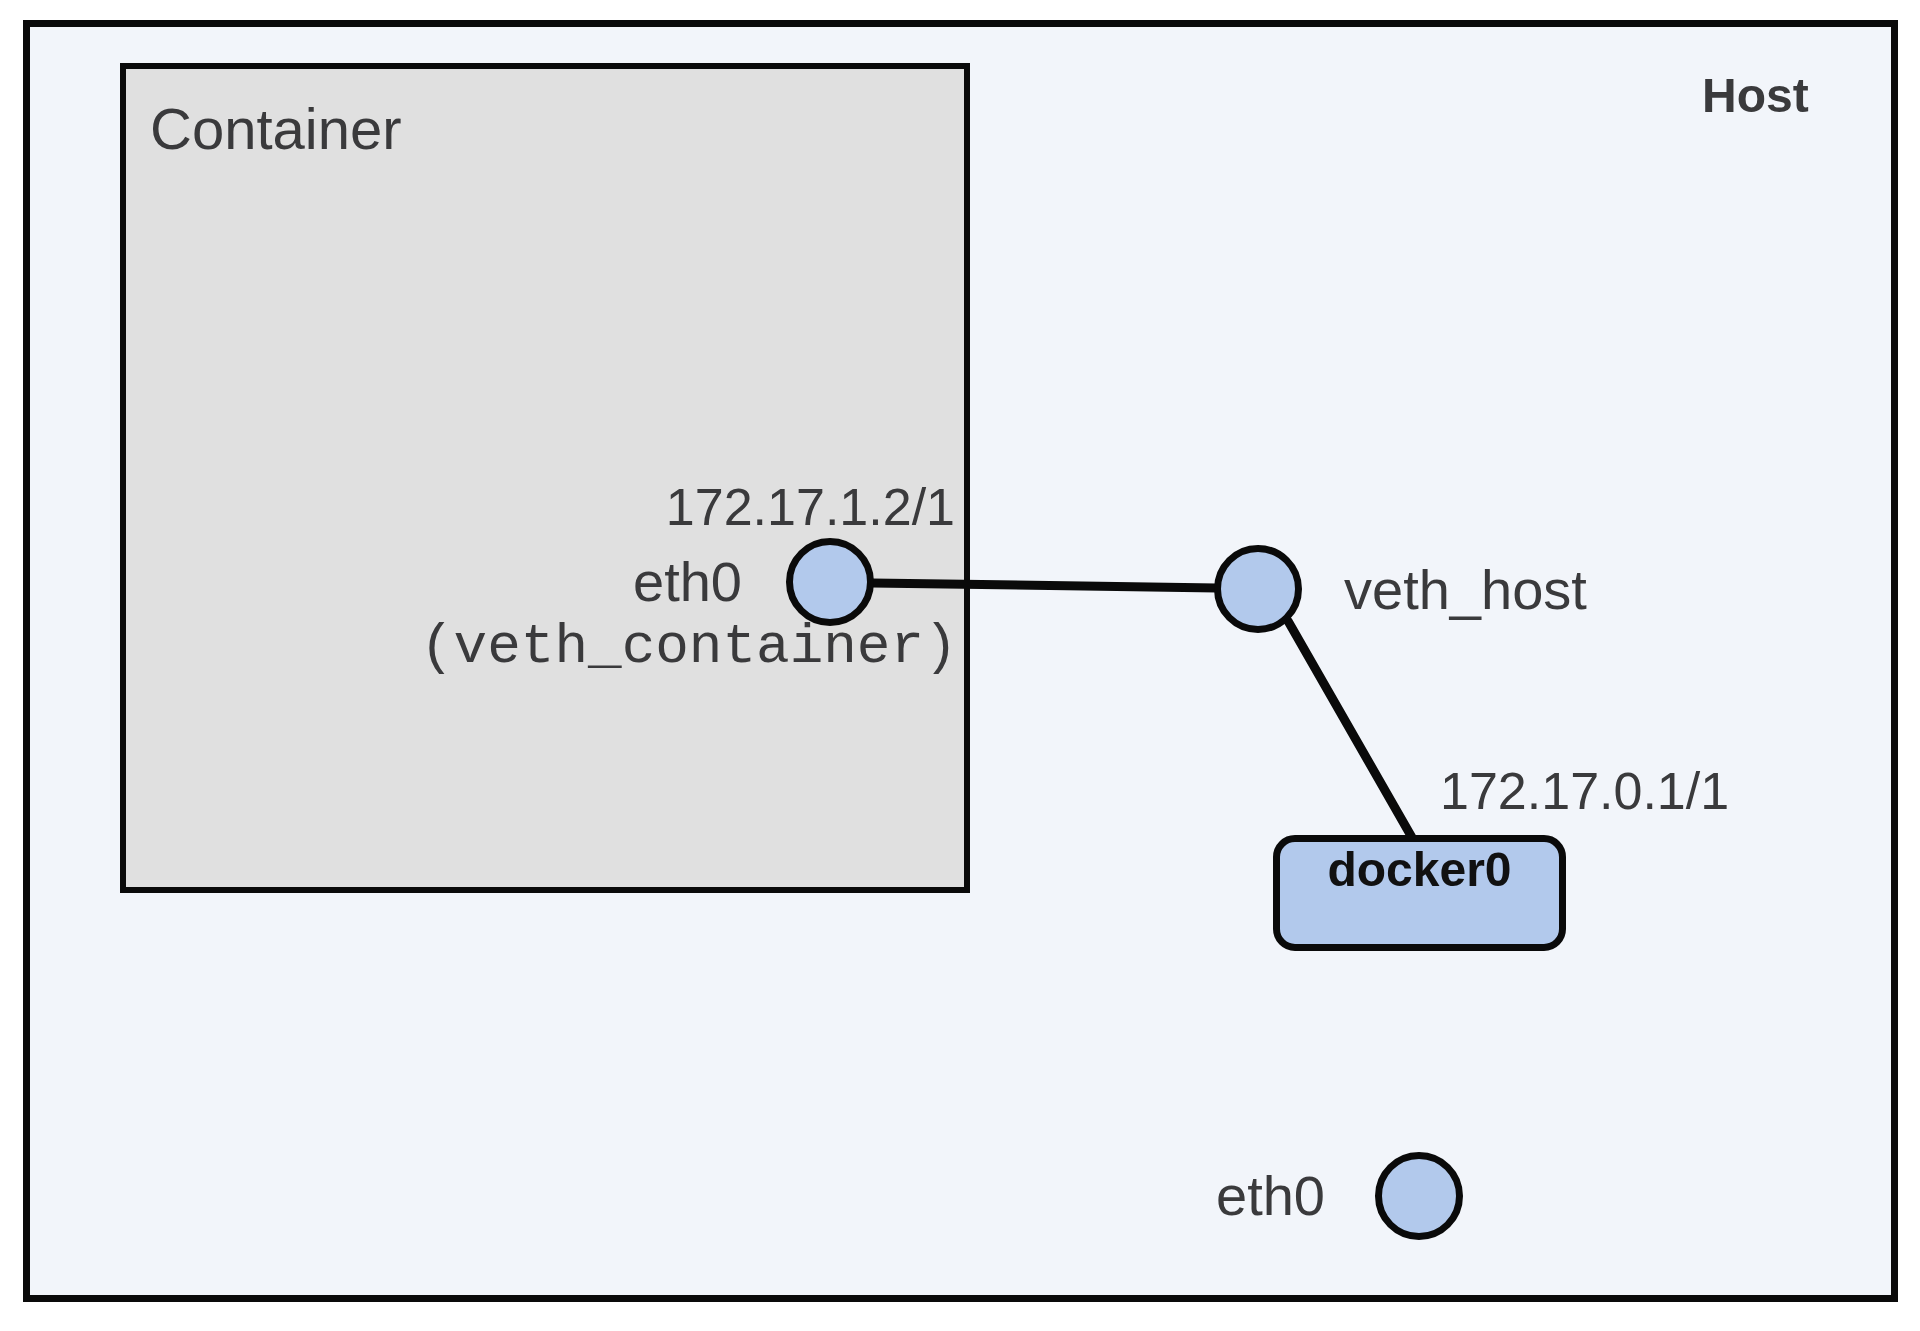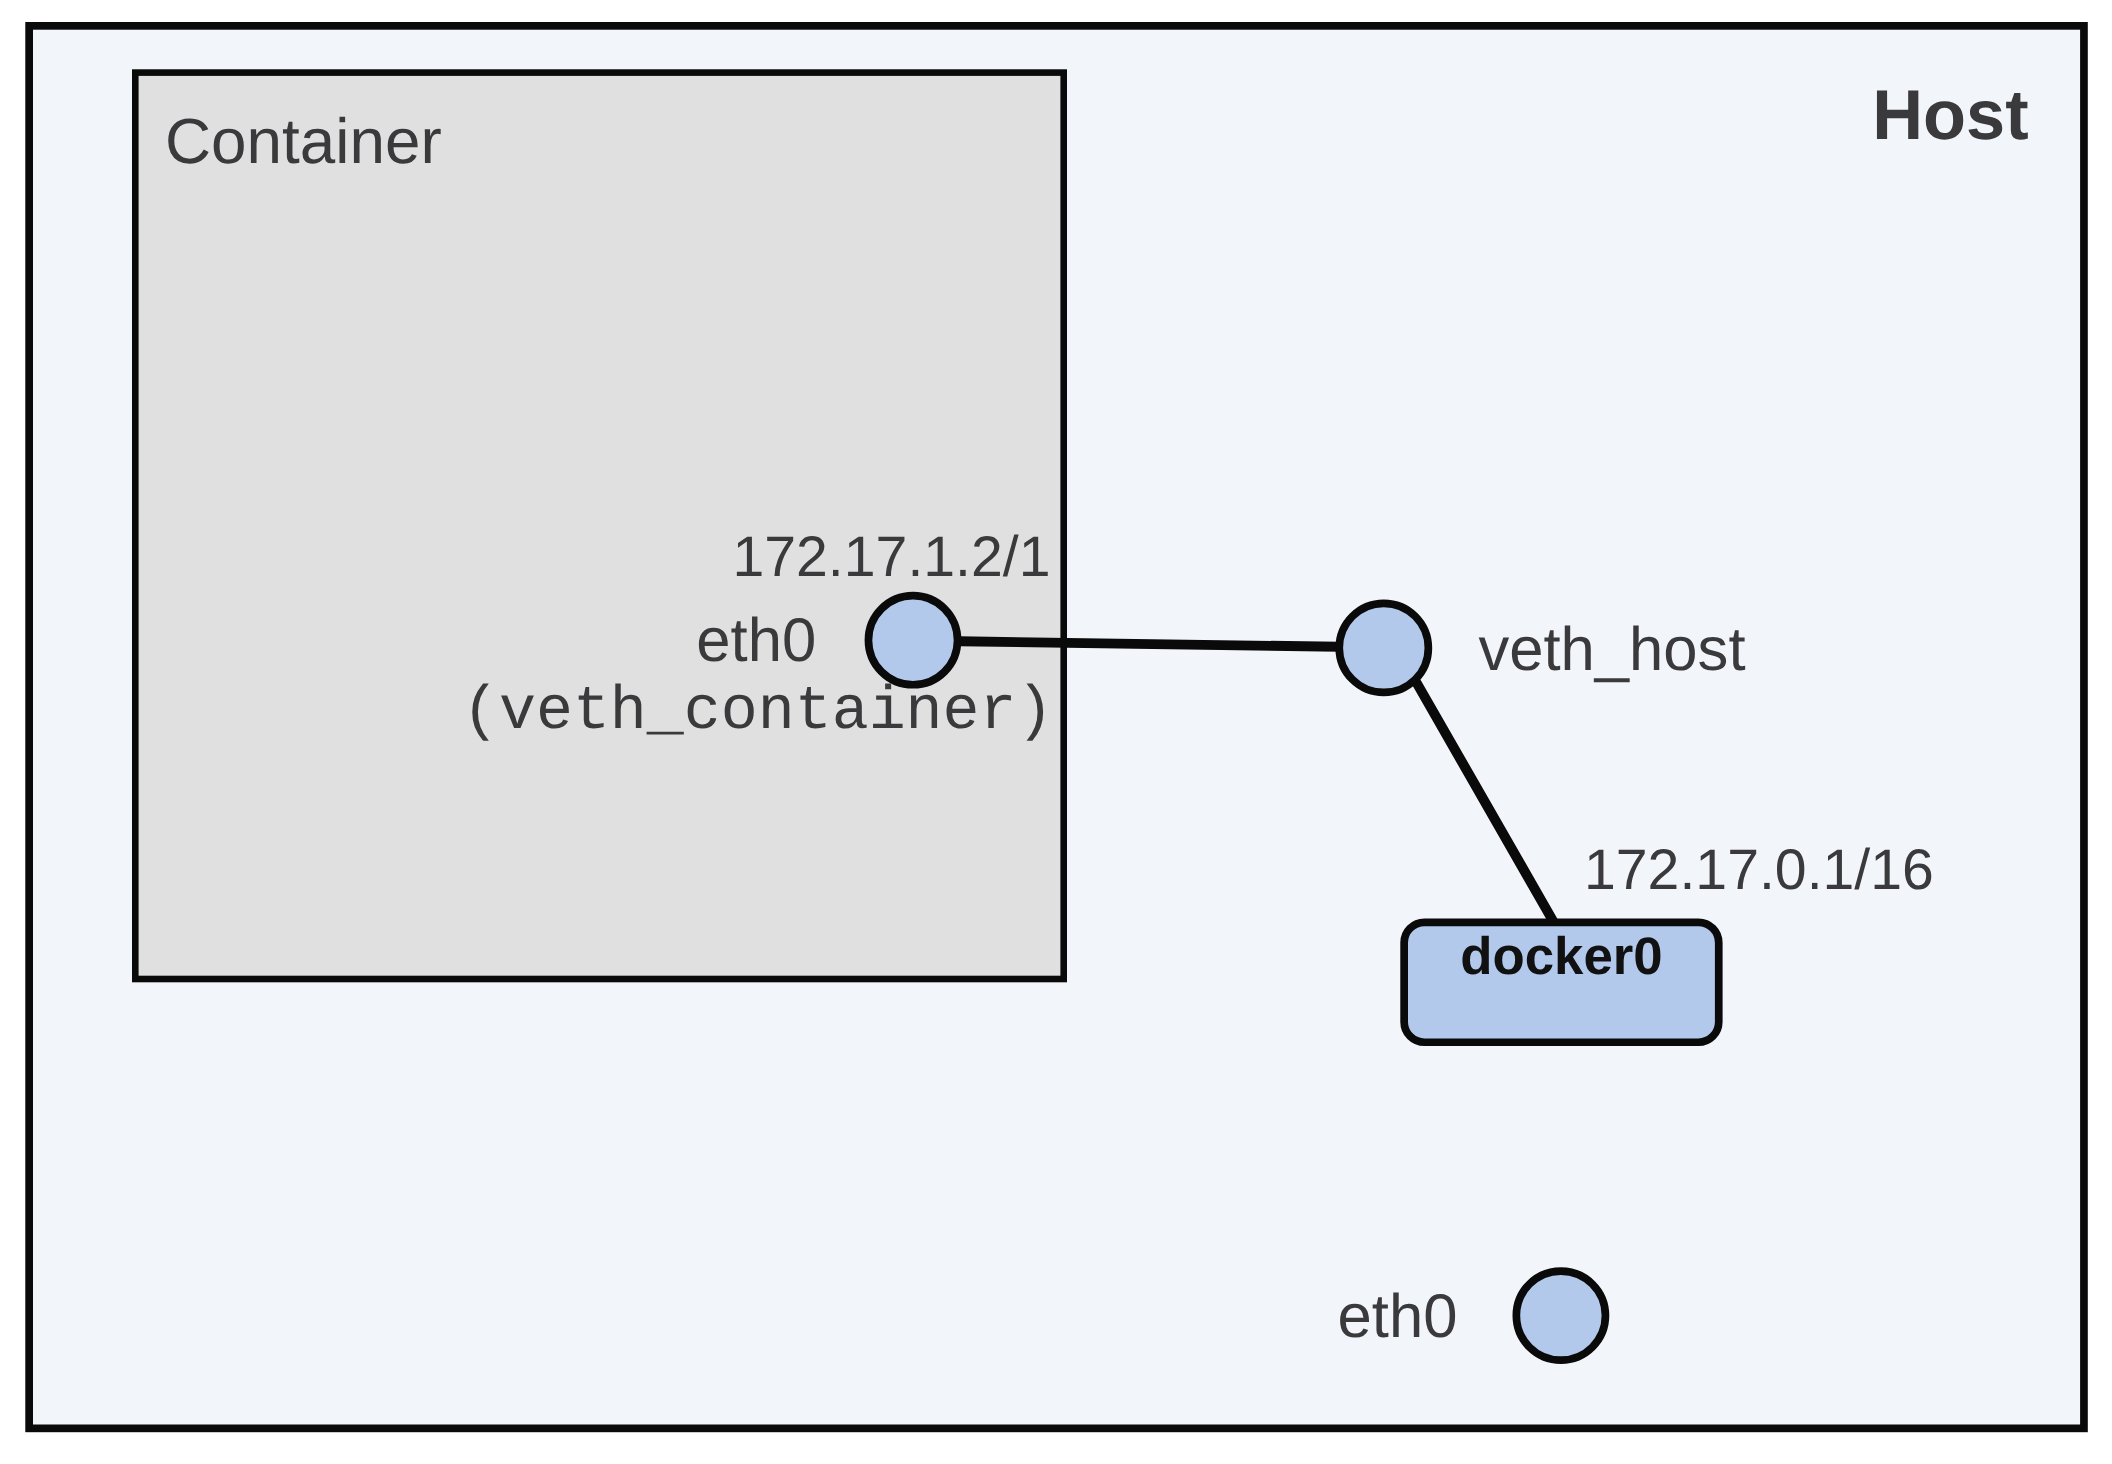--- a/index.html
+++ b/index.html
@@ -14,21 +14,21 @@
   
   .host-box {
     position: absolute; left: 23px; top: 20px;
     width: 1875px; height: 1282px;
     background: var(--host-bg, #f2f5fa);
     border: 7px solid var(--line-color, #0a0a0a);
     box-sizing: border-box;
   }
   .host-label {
     position: absolute; left: 1702px; top: 72px;
-    font-size: 64px; font-weight: 700;
+    font-size: 48px; font-weight: 700;
     color: var(--text-color, #3a3a3c);
     line-height: 1.0;
     text-align: center;
   }
 
   
   .container-box {
     position: absolute; left: 120px; top: 63px;
     width: 850px; height: 830px;
     background: var(--container-bg, #e0e0e0);
@@ -126,20 +126,20 @@
 </svg>
 
 <div class="node-circle" id="circle-eth0-container"></div>
 <div class="node-circle" id="circle-veth-host"></div>
 <div class="node-circle" id="circle-eth0-host"></div>
 
 <div class="label" id="label-ip-container">172.17.1.2/1</div>
 <div class="label" id="label-eth0-container">eth0</div>
 <div class="label" id="label-veth-container">(veth_container)</div>
 <div class="label" id="label-veth-host">veth_host</div>
-<div class="label" id="label-ip-docker0">172.17.0.1/16</div>
+<div class="label" id="label-ip-docker0">172.17.0.1/1</div>
 <div class="label" id="label-eth0-host">eth0</div>
 
 <div class="docker0-box">
   <span>docker0</span>
 </div>
 
 <div class="host-label">Host</div>
 
 </body></html>

